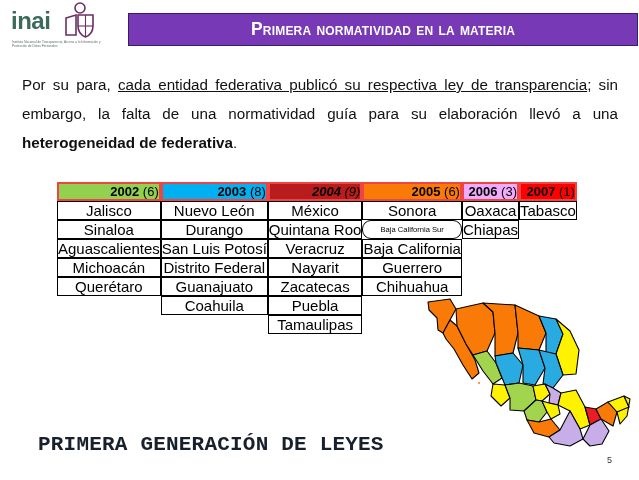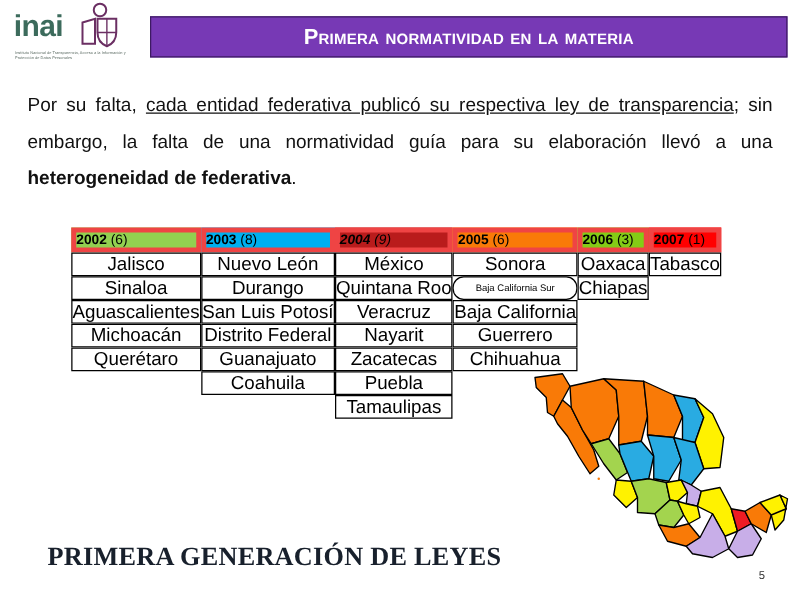--- a/index.html
+++ b/index.html
@@ -40,21 +40,21 @@
     line-height: 4.2px;
     color: #5b6b63;
     letter-spacing: 0.05px;
     font-family: "Liberation Sans", sans-serif;
     text-align: left;
   }
 
   
   #banner {
     position: absolute;
-    left: 120px;
+    left: 128px;
     top: 13px;
     width: 510px;
     height: 33px;
     background: #7739B5;
     border: 1px solid #3d1a63;
     box-sizing: border-box;
     display: flex;
     align-items: center;
     justify-content: center;
   }
@@ -92,25 +92,25 @@
     border-collapse: separate;
     border-spacing: 0;
     font-size: 9px;
     font-family: "Liberation Sans", sans-serif;
   }
   #year-table td, #year-table th {
     padding: 0;
     margin: 0;
   }
   .hcell {
-    border: 4px solid #ef4444;
+    border: 2px solid #ef4444;
     height: 16px;
-    text-align: left;
+    text-align: right;
     vertical-align: middle;
-    font-size: 11px;
+    font-size: 13px;
     font-weight: bold;
     color: #000000;
     box-sizing: border-box;
     white-space: nowrap;
   }
   .hcell .cnt { font-weight: normal; }
   .cell {
     border: 1px solid #000000;
     height: 18px;
     text-align: center;
@@ -145,21 +145,21 @@
 
   
   #footer-title {
     position: absolute;
     left: 38px;
     top: 433px;
     font-size: 21px;
     font-weight: bold;
     color: #18202c;
     letter-spacing: 0.2px;
-    font-family: Liberation Serif, serif;
+    font-family: Liberation Mono, monospace;
     white-space: nowrap;
   }
   #page-number {
     position: absolute;
     left: 607px;
     top: 455px;
     font-size: 9px;
     color: #333333;
     font-family: "Liberation Sans", sans-serif;
   }
@@ -180,30 +180,30 @@
     <path d="M151 30 L151 74" fill="none" stroke="#6b2f63" stroke-width="2.2"></path>
     <path d="M136 52 L166 52" fill="none" stroke="#6b2f63" stroke-width="2.2"></path>
   </svg>
   <div id="logo-sub">Instituto Nacional de Transparencia, Acceso a la Información y Protección de Datos Personales</div>
 </div>
 
 <div id="banner">
   <span id="banner-title">Primera normatividad en la materia</span>
 </div>
 
-<div id="paragraph"><span>Por su falta, </span><span class="u">cada entidad federativa publicó su respectiva ley de transparencia</span><span>; sin embargo, la falta de una normatividad guía para su elaboración llevó a una </span><span class="b">heterogeneidad de federativa</span><span>.</span></div>
+<div id="paragraph"><span>Por su para, </span><span class="u">cada entidad federativa publicó su respectiva ley de transparencia</span><span>; sin embargo, la falta de una normatividad guía para su elaboración llevó a una </span><span class="b">heterogeneidad de federativa</span><span>.</span></div>
 
 <table id="year-table">
   <thead>
     <tr>
       <th class="hcell col-w1" style="background: rgb(146, 208, 80);"><span>2002</span> <span class="cnt">(6)</span></th>
       <th class="hcell col-w2" style="background: rgb(0, 176, 240); margin-left: 47px;"><span>2003</span> <span class="cnt">(8)</span></th>
       <th class="hcell col-w3" style="background: #b91c1c; font-style: italic;"><span>2004</span> <span class="cnt">(9)</span></th>
       <th class="hcell col-w4" style="background: rgb(249, 122, 7);"><span>2005</span> <span class="cnt">(6)</span></th>
-      <th class="hcell col-w5" style="background: #84cc16;"><span>2006</span> <span class="cnt">(3)</span></th>
+      <th class="hcell col-w5" style="background: #f0abfc;"><span>2006</span> <span class="cnt">(3)</span></th>
       <th class="hcell col-w6" style="background: rgb(255, 0, 0);"><span>2007</span> <span class="cnt">(1)</span></th>
     </tr>
   </thead>
   <tbody id="table-body">
       <tr>
         <td class="cell col-w1">Jalisco</td>
         <td class="cell col-w2">Nuevo León</td>
         <td class="cell col-w3">México</td>
         <td class="cell col-w4">Sonora</td>
         <td class="cell col-w5">Oaxaca</td>

